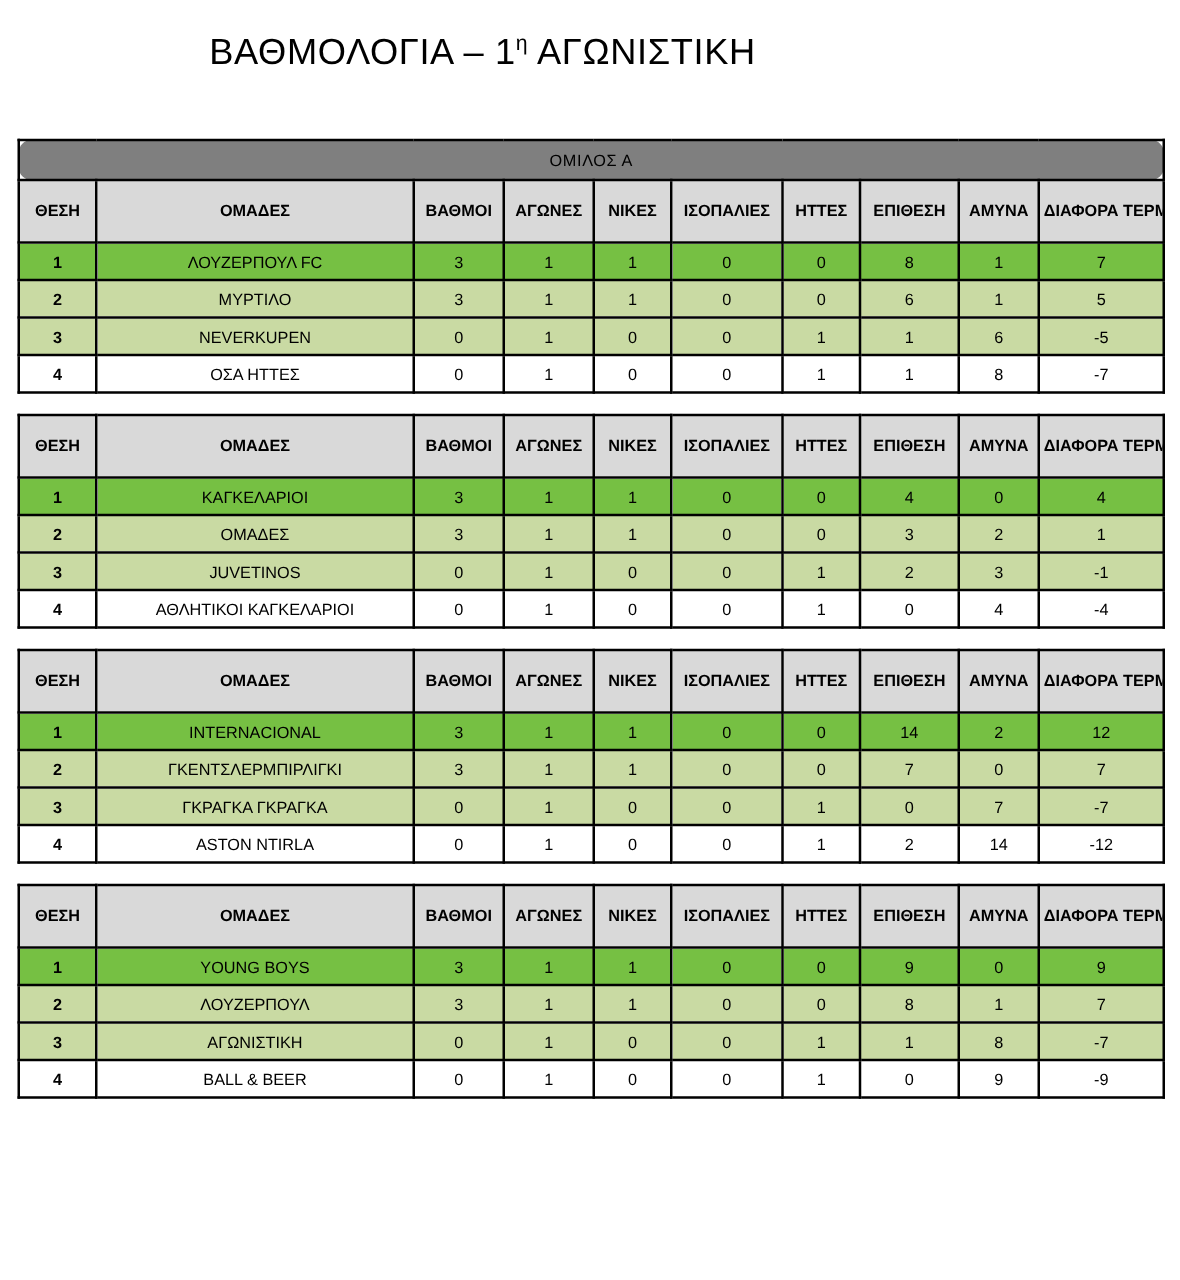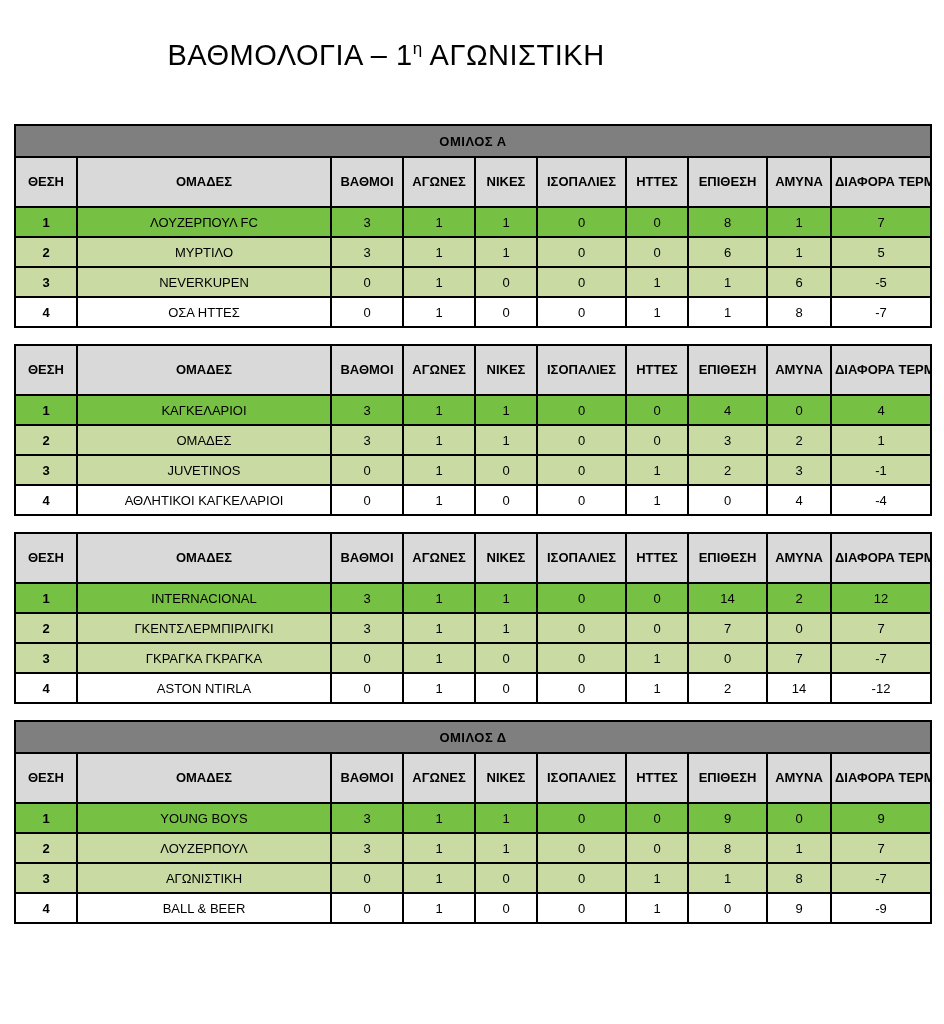--- a/index.html
+++ b/index.html
@@ -5,21 +5,21 @@
   html, body {
     margin: 0;
     padding: 0;
     background: #ffffff;
     font-family: "Liberation Sans", sans-serif;
     color: #000000;
   }
   .page {
     width: 772px;
     box-sizing: border-box;
-    padding: 25px 14px 18px 14px;
+    padding: 12px 14px 18px 14px;
   }
   .title {
     text-align: center;
     font-size: 29px;
     font-weight: 400;
     letter-spacing: 0.5px;
     margin: 14px 0 52px 0;
     color: #000000;
   }
   .title sup {
@@ -36,24 +36,25 @@
     border: 2px solid var(--border, #000000);
     text-align: center;
     vertical-align: middle;
     padding: 1px 3px;
     font-size: 13px;
     overflow: hidden;
     white-space: nowrap;
   }
   td.group-title {
     background: var(--group-header-bg, #7F7F7F);
-    font-weight: 700;
+    font-weight: 400;
     font-size: 15px;
     height: 28px;
     letter-spacing: 0.5px;
+    border-radius: 10px;
   }
   td.col-header {
     background: var(--column-header-bg, #D9D9D9);
     font-weight: 700;
     font-size: 13px;
     height: 46px;
     line-height: 1.25;
     white-space: normal;
   }
   tr.data-row td {
@@ -312,23 +313,20 @@
           <col style="width: 72px;">
           <col style="width: 62px;">
           <col style="width: 89px;">
           <col style="width: 62px;">
           <col style="width: 79px;">
           <col style="width: 64px;">
           <col style="width: 100px;">
         </colgroup>
         <tbody>
           <tr>
-            <td colspan="10" class="group-title">ΟΜΙΛΟΣ Δ</td>
-          </tr>
-          <tr>
             <td class="col-header">ΘΕΣΗ</td>
             <td class="col-header">ΟΜΑΔΕΣ</td>
             <td class="col-header">ΒΑΘΜΟΙ</td>
             <td class="col-header">ΑΓΩΝΕΣ</td>
             <td class="col-header">ΝΙΚΕΣ</td>
             <td class="col-header">ΙΣΟΠΑΛΙΕΣ</td>
             <td class="col-header">ΗΤΤΕΣ</td>
             <td class="col-header">ΕΠΙΘΕΣΗ</td>
             <td class="col-header">ΑΜΥΝΑ</td>
             <td class="col-header">ΔΙΑΦΟΡΑ ΤΕΡΜΑΤΩΝ</td>

